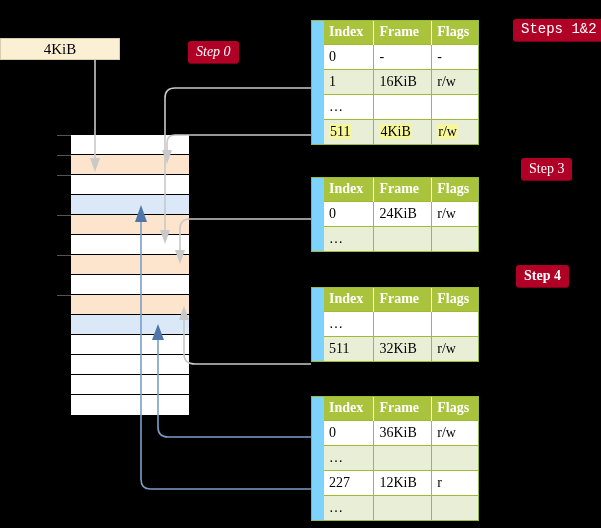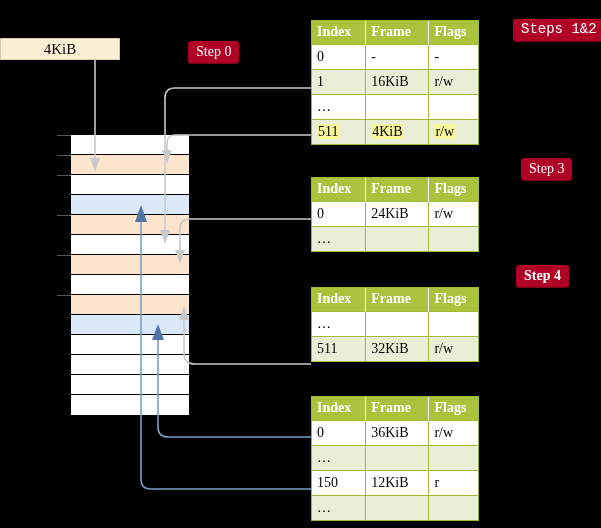--- a/index.html
+++ b/index.html
@@ -53,22 +53,23 @@
   .tick{
     position:absolute;
     height:1px;background:#555;width:14px;left:-14px;
   }
 
   
   .ptable{
     position:absolute;
     border:1px solid #9fbb33;
     box-sizing:border-box;
-    background:#15803d;
+    background:#7dd3fc;
     border-collapse:collapse;
+    padding-left:12px;
   }
   .ptable table{border-collapse:collapse;width:100%;}
   .ptable th{
     background:#a9c43c;
     color:#ffffff;
     font-weight:bold;
     font-size:14px;
     text-align:left;
     padding:2px 5px 3px 5px;
     border-right:1px solid #fff;
@@ -101,21 +102,21 @@
 </style>
 </head>
 <body>
 
 <div class="stage">
 
   <div class="kib-box" style="left:0px;top:38px;width:120px;height:22px;">
     <span>4KiB</span>
   </div>
 
-  <div class="step-badge" style="left:188px;top:41px;"><span>Step 0</span></div>
+  <div class="step-badge" style="left:188px;top:41px;font-style:italic;"><span>Step 0</span></div>
 
   <div class="step-badge" style="left:513px;top:19px;font-family:Liberation Mono, monospace;"><span>Steps 1&amp;2</span></div>
 
   <div class="step-badge" style="left:521px;top:158px;"><span>Step 3</span></div>
 
   <div class="step-badge" style="left:516px;top:265px;font-weight:bold;"><span>Step 4</span></div>
 
   <div class="memgrid" id="memgrid">
       <div class="memrow" style="top: 0px; height: 20px; background: rgb(255, 255, 255);"></div>
       <div class="tick" style="top: 0px;"></div>
@@ -256,21 +257,21 @@
             <td class="col-i">0</td>
             <td class="col-f">36KiB</td>
             <td class="col-g">r/w</td>
           </tr>
           <tr class="alt">
             <td class="col-i">…</td>
             <td class="col-f">&nbsp;</td>
             <td class="col-g">&nbsp;</td>
           </tr>
           <tr class="plain">
-            <td class="col-i">150</td>
+            <td class="col-i">227</td>
             <td class="col-f">12KiB</td>
             <td class="col-g">r</td>
           </tr>
           <tr class="alt">
             <td class="col-i">…</td>
             <td class="col-f">&nbsp;</td>
             <td class="col-g">&nbsp;</td>
           </tr>
         </tbody>
       </table>

